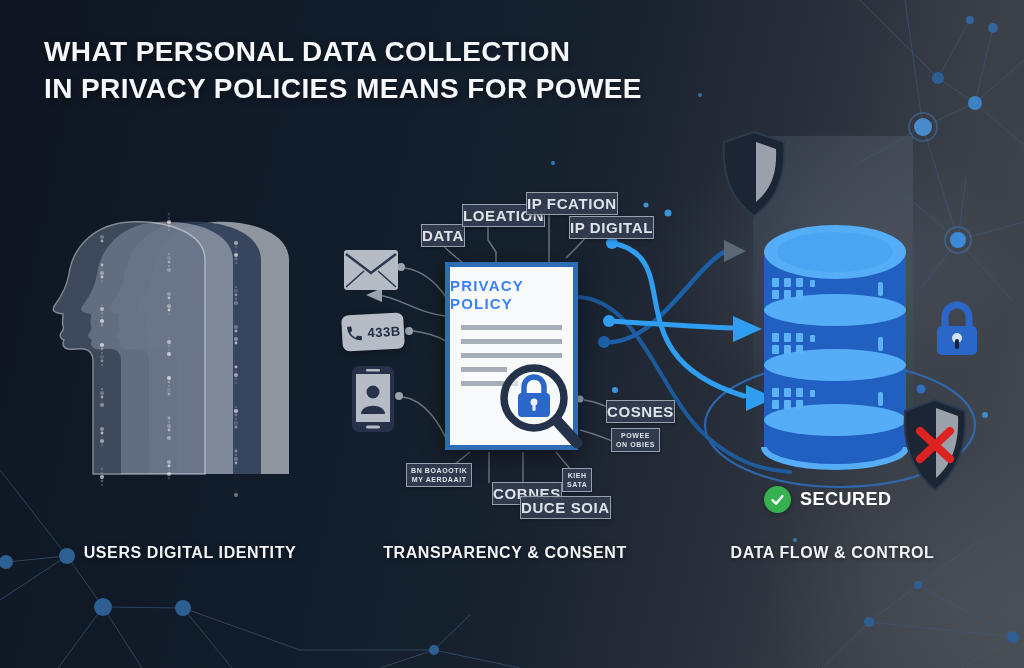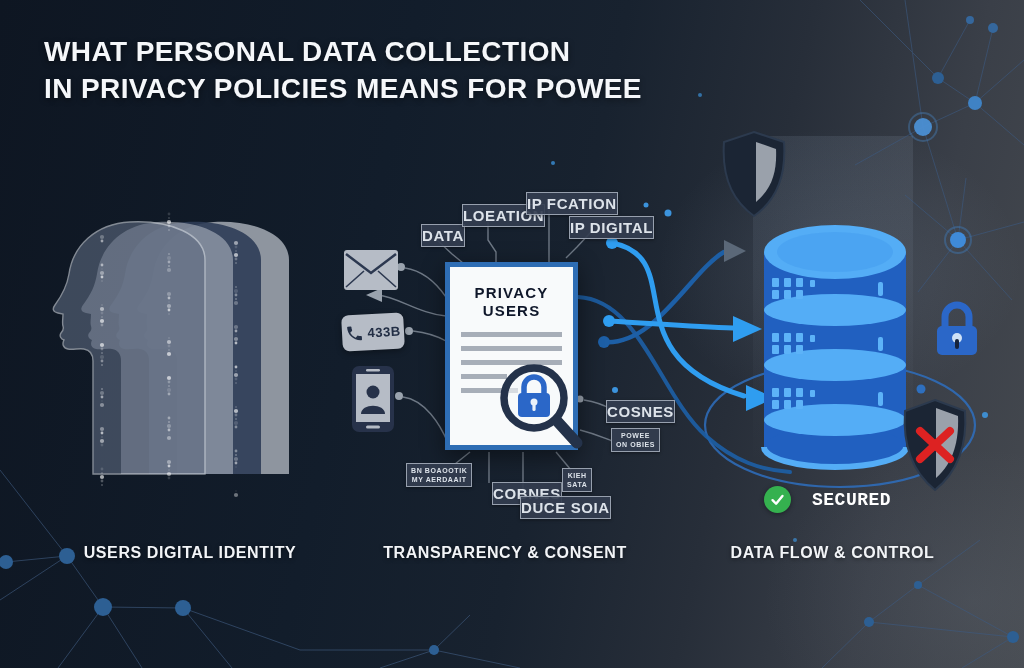--- a/index.html
+++ b/index.html
@@ -20,21 +20,21 @@
     font-size:28px;line-height:1.32;letter-spacing:0.4px;
     text-shadow:0 2px 6px rgba(0,0,0,0.45);
   }
 
   
   .doc{
     left:445px;top:262px;width:133px;height:188px;box-sizing:border-box;
     background:var(--paper);border:5px solid var(--doc-border);
     box-shadow:0 6px 22px rgba(0,0,0,0.45);
   }
-  .doc-title{margin-top:17px;text-align:center;font-weight:800;color:#0f172a;
+  .doc-title{margin-top:10px;font-weight:800;color:#3b82f6;
     font-size:15px;line-height:1.2;letter-spacing:1.2px;}
   .doc-lines{margin:12px 11px 0 11px;}
   .doc-line{height:5px;background:#a7aeb8;margin-bottom:9px;}
 
   
   .tag{
     background:rgba(51,61,79,0.92);border:1px solid #97a0ae;color:#dde3ea;
     font-size:15px;font-weight:700;letter-spacing:0.6px;padding:2px 0;
     white-space:nowrap;box-shadow:0 1px 3px rgba(0,0,0,0.4);
   }
@@ -46,21 +46,21 @@
 
   
   .phone-badge{
     left:342px;top:314px;width:62px;height:36px;background:#b6bcc6;border-radius:7px;
     display:flex;align-items:center;justify-content:center;gap:3px;
     transform:rotate(-3deg);box-shadow:0 2px 6px rgba(0,0,0,0.35);
   }
   .phone-num{font-size:13px;font-weight:800;color:#232f46;letter-spacing:0.5px;}
 
   
-  .secured{left:764px;top:486px;display:flex;align-items:center;gap:21px;font-family:Liberation Mono, monospace;}
+  .secured{left:764px;top:486px;display:flex;align-items:center;gap:9px;}
   .check-circle{width:27px;height:27px;border-radius:50%;background:var(--green);
     display:flex;align-items:center;justify-content:center;box-shadow:0 1px 5px rgba(0,0,0,0.4);}
   .secured-label{color:#fff;font-weight:800;font-size:18px;letter-spacing:0.5px;}
 </style>
 </head>
 <body>
 
 <div id="canvas">
 
   <div class="abs" style="left:753px;top:136px;width:160px;height:330px;
@@ -309,21 +309,21 @@
     <rect x="4" y="8" width="34" height="48" fill="#b6bcc6"></rect>
     <circle cx="21" cy="26" r="6.5" fill="#27324a"></circle>
     <path d="M9,48 C9,37 33,37 33,48 Z" fill="#27324a"></path>
     <rect x="14" y="3" width="14" height="2.5" rx="1.2" fill="#b6bcc6"></rect>
     <rect x="14" y="59.5" width="14" height="3" rx="1.5" fill="#b6bcc6"></rect>
   </svg>
 
   <div class="abs doc" style="z-index:3">
     <div class="doc-title">
       <div>PRIVACY</div>
-      <div>USERS</div>
+      <div>POLICY</div>
     </div>
     <div class="doc-lines">
       <div class="doc-line" style="width:100%"></div>
       <div class="doc-line" style="width:100%"></div>
       <div class="doc-line" style="width:100%"></div>
       <div class="doc-line" style="width:46%"></div>
       <div class="doc-line" style="width:56%"></div>
     </div>
   </div>
 

